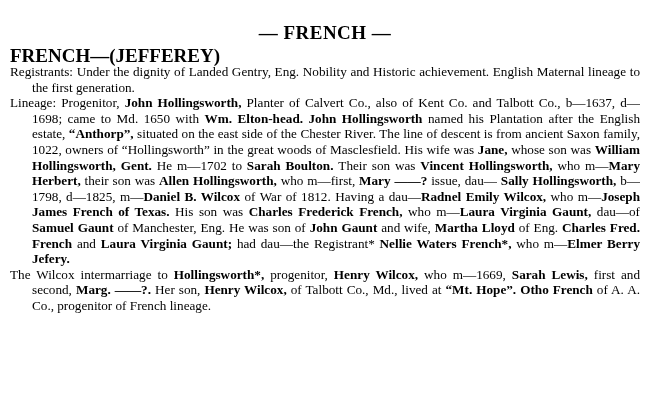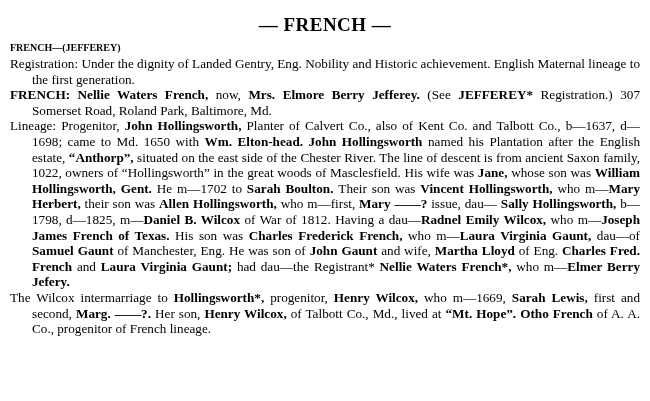--- a/index.html
+++ b/index.html
@@ -12,21 +12,21 @@
     height: 401px;
     font-family: "Liberation Serif", "DejaVu Serif", serif;
     color: #000000;
     overflow: hidden;
   }
   #page {
     position: relative;
     width: 650px;
     height: 298px;
     box-sizing: border-box;
-    padding: 12px 10px 0 10px;
+    padding: 20px 10px 0 10px;
     background: #ffffff;
   }
   .page-title {
     text-align: center;
     font-size: 19px;
     font-weight: bold;
     letter-spacing: 0.5px;
     margin: 2px 0 4px 0;
     font-family: "Liberation Serif", "DejaVu Serif", serif;
   }
@@ -42,39 +42,38 @@
     
     padding-left: 22px;
     text-indent: -22px;
   }
   .hang2 {
     padding-left: 22px;
     text-indent: -22px;
   }
   .head-line {
     font-weight: bold;
-    font-size: 10px;
+    font-size: 19px;
     line-height: 16px;
   }
   b { font-weight: bold; }
 </style>
 </head>
 <body>
 
 <div id="page">
 
   <div class="page-title">— FRENCH —</div>
 
   <div class="entry">
 
     <div class="head-line block">FRENCH—(JEFFEREY)</div>
 
-    <div class="block hang"><span>Registration: </span><span>Under the dignity of Landed Gentry, Eng. Nobility and Historic achievement. English Maternal lineage to the first generation.</span></div>
+    <div class="block hang"><span>Registrants: </span><span>Under the dignity of Landed Gentry, Eng. Nobility and Historic achievement. English Maternal lineage to the first generation.</span></div>
 
-    <div class="block hang"><b>FRENCH: Nellie Waters French, </b><span>now, </span><b>Mrs. Elmore Berry Jefferey. </b><span>(See </span><b>JEFFEREY*</b><span> Registration.) 307 Somerset Road, Roland Park, Baltimore, Md.</span></div>
 
 
     <div class="block hang"><span>Lineage: Progenitor, </span><b>John Hollingsworth, </b><span>Planter of Calvert Co., also of Kent Co. and Talbott Co., b—1637, d—1698; came to Md. 1650 with </span><b>Wm. Elton-head. John Hollingsworth </b><span>named his Plantation after the English estate, </span><b>“Anthorp”, </b><span>situated on the east side of the Chester River. The line of descent is from ancient Saxon family, 1022, owners of “Hollingsworth” in the great woods of Masclesfield. His wife was </span><b>Jane, </b><span>whose son was </span><b>William Hollingsworth, Gent. </b><span>He m—1702 to </span><b>Sarah Boulton. </b><span>Their son was </span><b>Vincent Hollingsworth, </b><span>who m—</span><b>Mary Herbert, </b><span>their son was </span><b>Allen Hollingsworth, </b><span>who m—first, </span><b>Mary ——? </b><span>issue, dau— </span><b>Sally Hollingsworth, </b><span>b—1798, d—1825, m—</span><b>Daniel B. Wilcox </b><span>of War of 1812. Having a dau—</span><b>Radnel Emily Wilcox, </b><span>who m—</span><b>Joseph James French of Texas. </b><span>His son was </span><b>Charles Frederick French, </b><span>who m—</span><b>Laura Virginia Gaunt, </b><span>dau—of </span><b>Samuel Gaunt </b><span>of Manchester, Eng. He was son of </span><b>John Gaunt </b><span>and wife, </span><b>Martha Lloyd </b><span>of Eng. </span><b>Charles Fred. French </b><span>and </span><b>Laura Virginia Gaunt; </b><span>had dau—the Registrant* </span><b>Nellie Waters French*, </b><span>who m—</span><b>Elmer Berry Jefery.</b></div>
 
     <div class="block hang"><span>The Wilcox intermarriage to </span><b>Hollingsworth*, </b><span>progenitor, </span><b>Henry Wilcox, </b><span>who m—1669, </span><b>Sarah Lewis, </b><span>first and second, </span><b>Marg. ——?. </b><span>Her son, </span><b>Henry Wilcox, </b><span>of Talbott Co., Md., lived at </span><b>“Mt. Hope”. Otho French </b><span>of A. A. Co., progenitor of French lineage.</span></div>
 
   </div>
 </div>
 
 </body></html>

